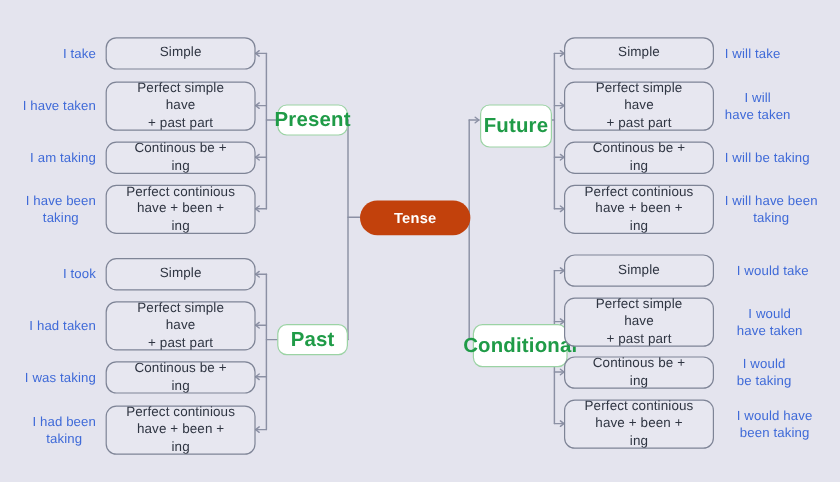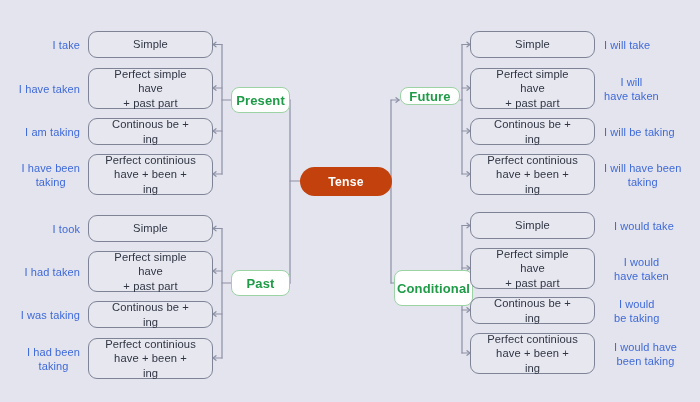--- a/index.html
+++ b/index.html
@@ -45,21 +45,21 @@
     line-height: 14.5px;
     letter-spacing: .1px;
     padding: 2px 16px;
   }
   
   .branch {
     background: #ffffff;
     border: 1.4px solid #9bd3a4;
     border-radius: 8px;
     color: #1f9b47;
-    font-size: 13px;
+    font-size: 17px;
     font-weight: bold;
     letter-spacing: .15px;
   }
   
   .root {
     background: #c2410c;
     border-radius: 15px;
     color: #ffffff;
     font-size: 12.2px;
     font-weight: bold;
@@ -150,21 +150,21 @@
   <div class="node root" style="left:300px; top:167px; width:92px; height:29px;">
     <span>Tense</span>
   </div>
 
   <div class="node branch" style="left:231px; top:87px; width:59px; height:26px;">
     <span>Present</span>
   </div>
   <div class="node branch" style="left:231px; top:270px; width:59px; height:26px;">
     <span>Past</span>
   </div>
-  <div class="node branch" style="left:400px; top:87px; width:60px; height:18px;">
+  <div class="node branch" style="left:400px; top:87px; width:60px; height:36px;">
     <span>Future</span>
   </div>
   <div class="node branch" style="left:394px; top:270px; width:79px; height:36px;">
     <span>Conditional</span>
   </div>
 
   <div class="node leaf" style="left:88px; top:31px; width:125px; height:27px;">
     <span class="ex-inner">Simple</span>
   </div>
   <div class="example left" style="left:0px; top:35px; width:80px; height:20px;">

